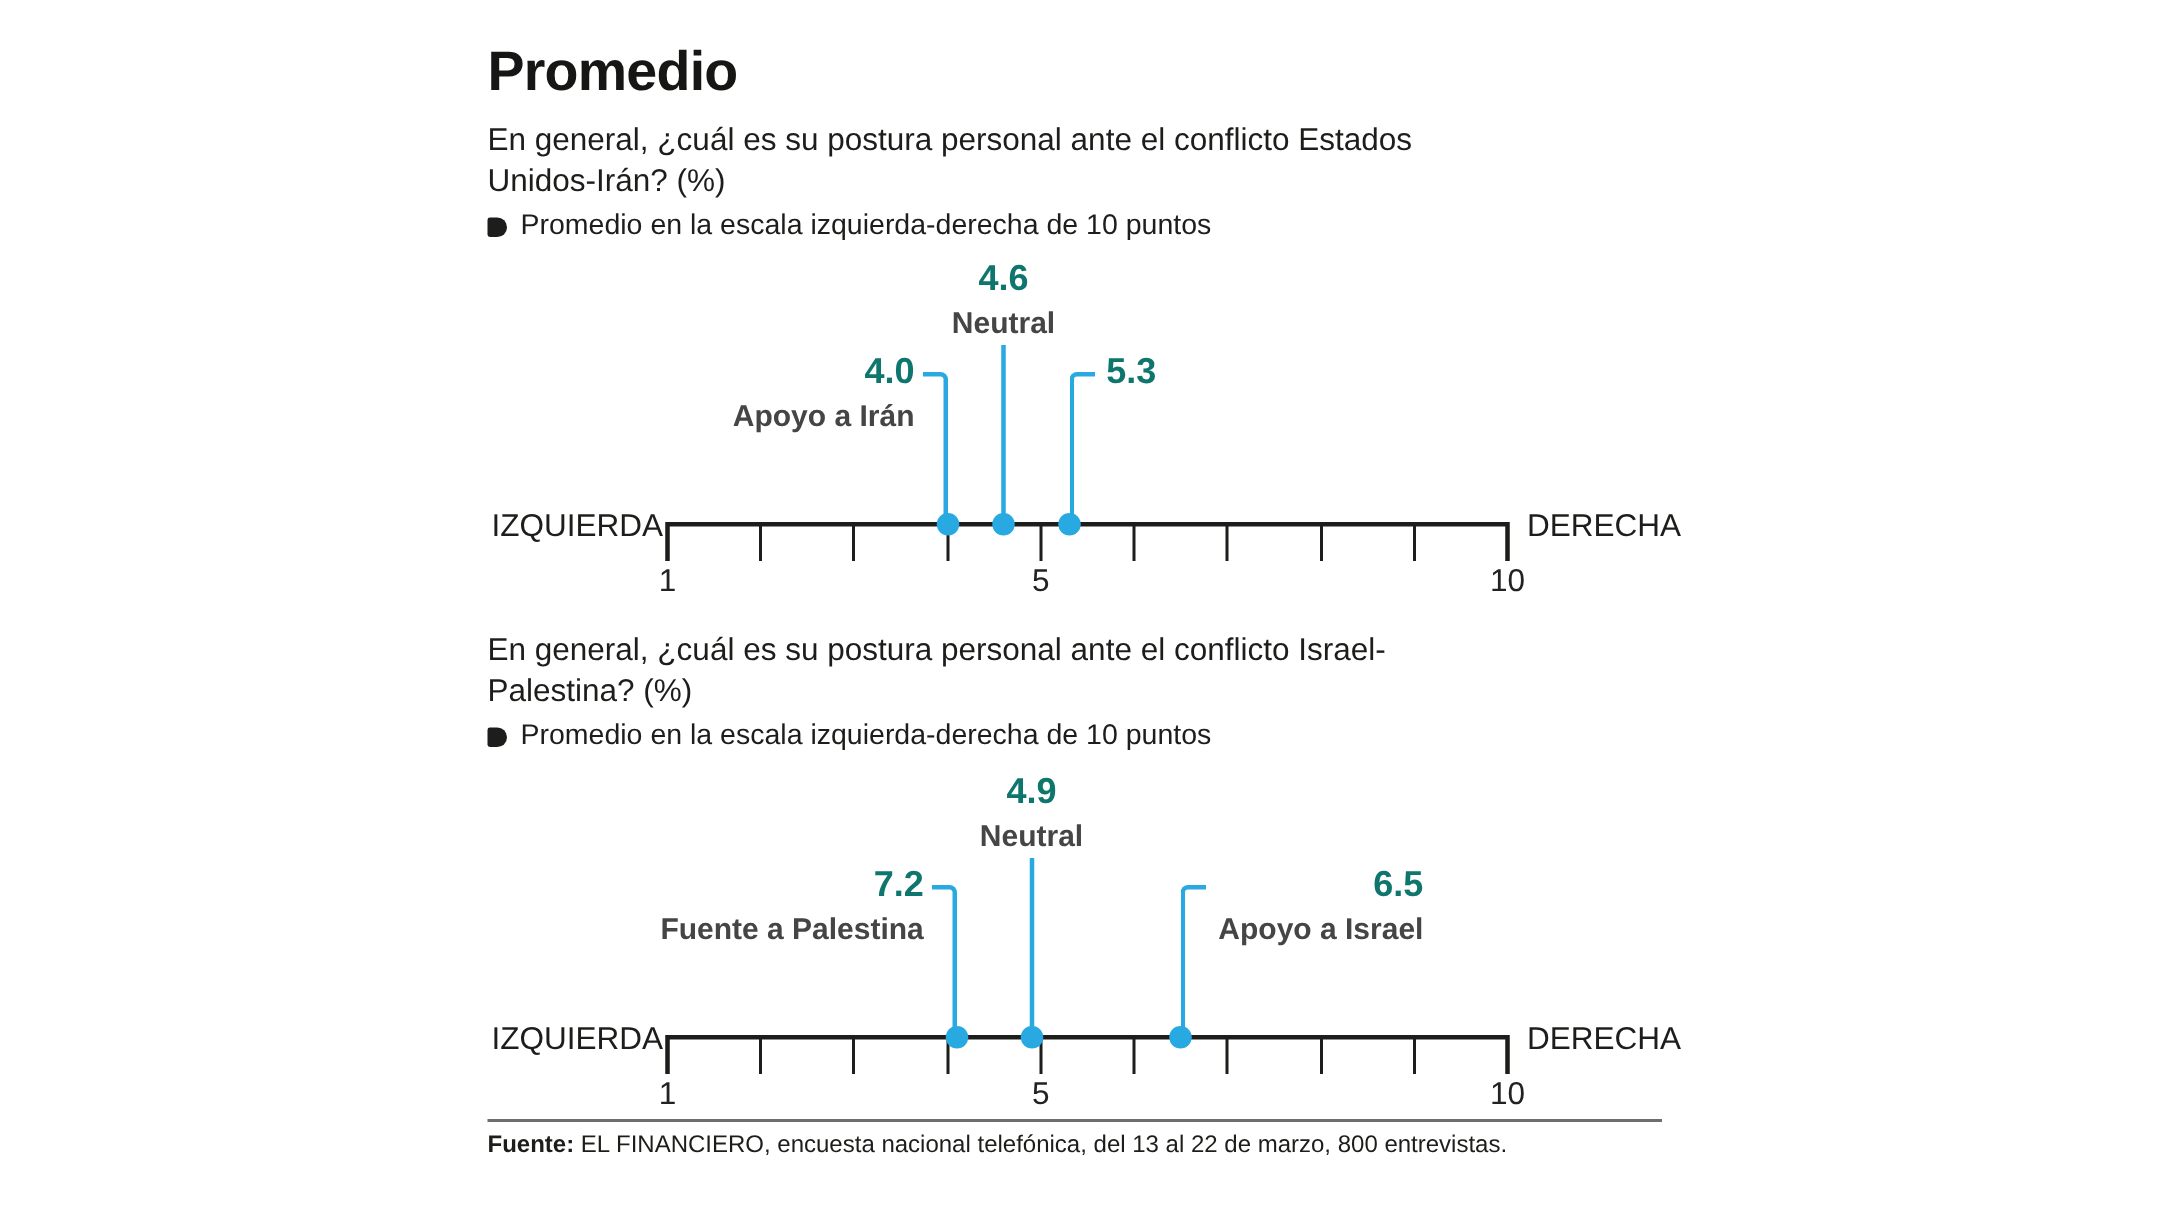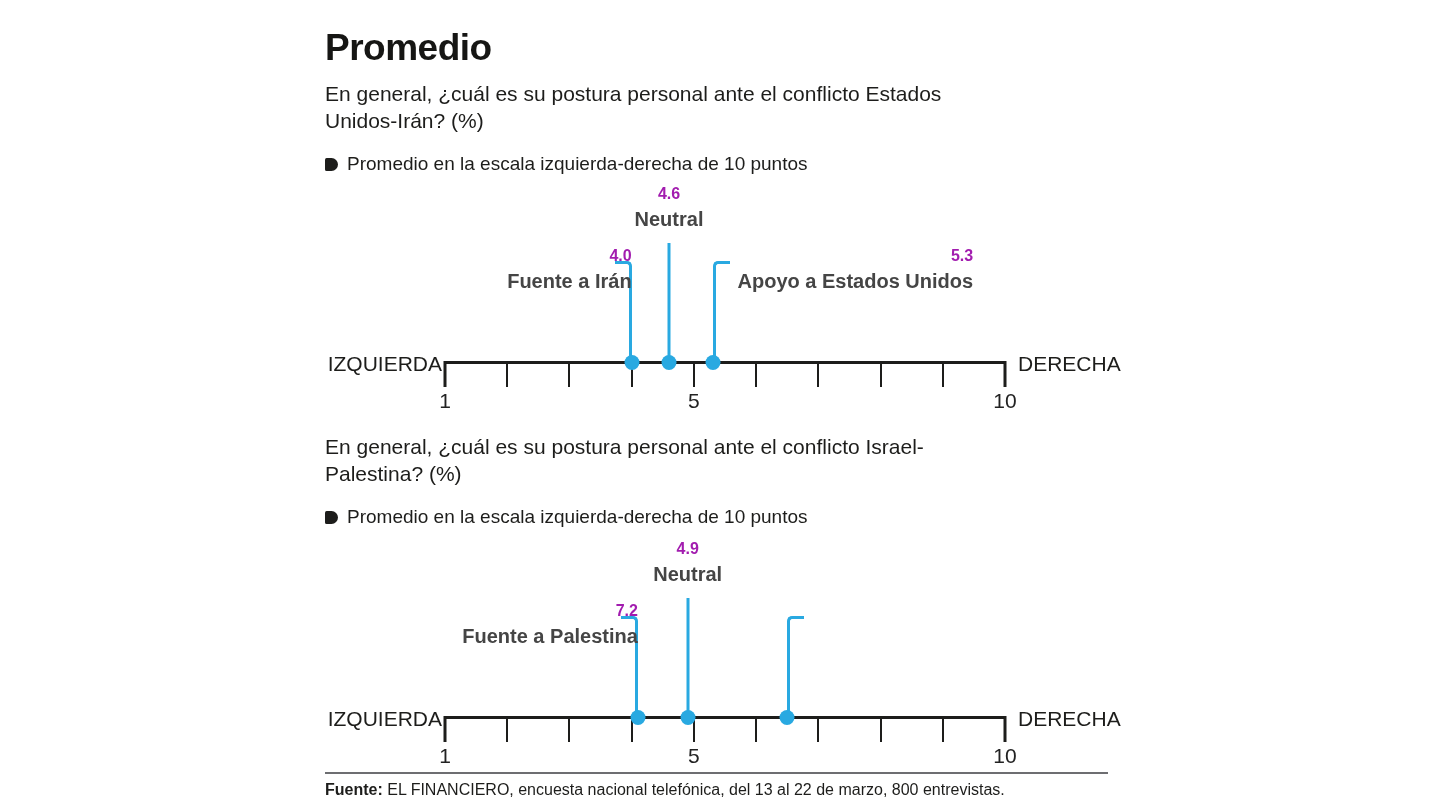--- a/index.html
+++ b/index.html
@@ -6,21 +6,21 @@
   html,body { width:1440px; height:810px; background:#ffffff; overflow:hidden;
               font-family:"Liberation Sans", sans-serif; color:#1d1d1b; }
   .stage { position:relative; width:1440px; height:810px; }
   .content { position:absolute; left:325px; top:0; width:790px; }
 
   .fig-title { margin-top:27px; font-size:37px; line-height:42px; font-weight:800;
                letter-spacing:-0.5px; color:#161614; }
   .question { margin-top:11px; font-size:21px; line-height:27px; font-weight:500;
               max-width:625px; color:#1d1d1b; }
   .q2 { margin-top:16px; }
-  .legend { margin-top:20px; height:20px; font-size:19px; font-weight:500;
+  .legend { margin-top:7px; height:20px; font-size:19px; font-weight:500;
             display:flex; align-items:center; color:#1d1d1b; }
   .legend-marker { display:inline-block; width:13px; height:13px; background:#1d1d1b;
                    border-radius:2px 8px 8px 2px; margin-right:9px; flex:0 0 auto; }
 
   .chart { position:relative; height:232px; margin-top:11px; }
   .chart.c2 { margin-top:13px; }
   .plot { position:absolute; left:120px; top:0; width:560px; height:232px; }
 
   .axis-line { position:absolute; left:0; right:0; top:176px; height:3px; background:#1d1d1b; }
   .tick { position:absolute; top:176px; width:2px; height:26px; background:#1d1d1b;
@@ -31,32 +31,32 @@
   .edge-label { position:absolute; top:167px; font-size:21px; font-weight:500;
                 white-space:nowrap; color:#1d1d1b; }
   .edge-label.left { right:100%; margin-right:3px; }
   .edge-label.right { left:100%; margin-left:13px; }
 
   .dot { position:absolute; top:170px; width:15px; height:15px; border-radius:50%;
          background:#29a9e1; transform:translateX(-50%); z-index:3; }
 
   .ann-center { position:absolute; top:0; transform:translateX(-50%);
                 text-align:center; white-space:nowrap; z-index:2; }
-  .ann-value { font-size:16px; font-weight:700; color:#a21caf; }
+  .ann-value { font-size:24px; font-weight:700; color:#0f766e; }
   .ann-label { font-size:20px; font-weight:700; color:#454545; margin-top:5px; }
   .vline-center { position:absolute; top:58px; height:119px; width:3px;
                   background:#29a9e1; transform:translateX(-50%); z-index:1; }
 
   .elbow { position:absolute; top:76px; width:17px; height:100px; z-index:1; }
   .elbow.left  { border-top:3px solid #29a9e1; border-right:3px solid #29a9e1;
                  border-top-right-radius:5px; transform:translateX(-100%); }
   .elbow.right { border-top:3px solid #29a9e1; border-left:3px solid #29a9e1;
                  border-top-left-radius:5px; }
   .ann-side { position:absolute; top:62px; white-space:nowrap; z-index:2; }
-  .ann-side.left  { transform:translateX(-100%); text-align:right; }
+  .ann-side.left  { transform:translateX(-100%); padding-right:22px; text-align:right; }
   .ann-side.right { padding-left:25px; text-align:right; }
 
   .footer { width:783px; border-top:2px solid #6d6e71; padding-top:7px;
             font-size:16px; color:#1d1d1b; }
   .footer b { font-weight:700; }
 </style>
 </head>
 <body>
 
 <div class="stage">
@@ -78,27 +78,26 @@
 
         <div class="ann-center" style="left: 40%;">
           <div class="ann-value">4.6</div>
           <div class="ann-label">Neutral</div>
         </div>
         <div class="vline-center" style="left: 40%;"></div>
 
         <div class="elbow left" style="left: 33.3333%;"></div>
         <div class="ann-side left" style="left: 33.3333%;">
           <div class="ann-value">4.0</div>
-          <div class="ann-label">Fuente a Irán</div>
+          <div class="ann-label">Apoyo a Irán</div>
         </div>
 
         <div class="elbow right" style="left: 47.7778%;"></div>
         <div class="ann-side right" style="left: 47.7778%;">
           <div class="ann-value">5.3</div>
-          <div class="ann-label">Apoyo a Estados Unidos</div>
         </div>
 
         <span class="dot" style="left: 33.3333%;"></span>
         <span class="dot" style="left: 40%;"></span>
         <span class="dot" style="left: 47.7778%;"></span>
       <span class="tick major" style="left: 0%;"></span>
           <span class="tick" style="left: 11.1111%;"></span>
           <span class="tick" style="left: 22.2222%;"></span>
           <span class="tick" style="left: 33.3333%;"></span>
           <span class="tick" style="left: 44.4444%;"></span>
@@ -131,20 +130,24 @@
         </div>
         <div class="vline-center" style="left: 43.3333%;"></div>
 
         <div class="elbow left" style="left: 34.4444%;"></div>
         <div class="ann-side left" style="left: 34.4444%;">
           <div class="ann-value">7.2</div>
           <div class="ann-label">Fuente a Palestina</div>
         </div>
 
         <div class="elbow right" style="left: 61.1111%;"></div>
+        <div class="ann-side right" style="left: 61.1111%;">
+          <div class="ann-value">6.5</div>
+          <div class="ann-label">Apoyo a Israel</div>
+        </div>
 
         <span class="dot" style="left: 34.4444%;"></span>
         <span class="dot" style="left: 43.3333%;"></span>
         <span class="dot" style="left: 61.1111%;"></span>
       <span class="tick major" style="left: 0%;"></span>
           <span class="tick" style="left: 11.1111%;"></span>
           <span class="tick" style="left: 22.2222%;"></span>
           <span class="tick" style="left: 33.3333%;"></span>
           <span class="tick" style="left: 44.4444%;"></span>
           <span class="tick" style="left: 55.5556%;"></span>

